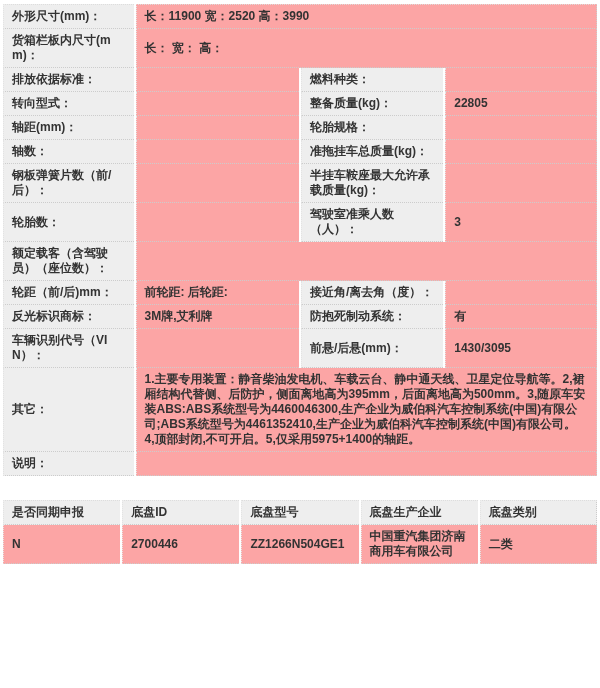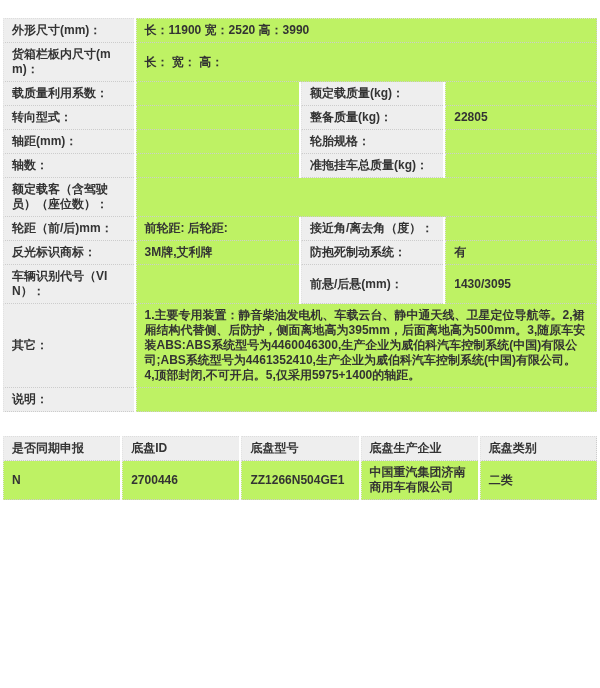--- a/index.html
+++ b/index.html
@@ -2,42 +2,42 @@
 <html><head>
 <meta charset="utf-8">
 <style>
   * { box-sizing: border-box; margin: 0; padding: 0; }
   html, body { background: #ffffff; }
   .page {
     width: 600px; height: 688px; overflow: hidden;
     background: #ffffff;
     font-family: "Liberation Sans", "DejaVu Sans", sans-serif;
     font-size: 12px; font-weight: 700; color: #333333;
-    padding-top: 18px;
+    padding-top: 4px;
   }
   table {
     width: 598px; margin: 0 1px;
     border-collapse: separate; border-spacing: 2px 0;
     table-layout: fixed;
   }
   td, th {
     border-bottom: 1px dotted #cccccc;
     border-left: 1px dotted #e3e3e3;
     padding: 4px 8px;
     line-height: 15px;
     text-align: left;
     vertical-align: middle;
     font-weight: 700;
     overflow: hidden;
     word-break: break-all;
   }
   tr:first-child td, tr:first-child th { border-top: 1px dotted #dddddd; }
   td:last-child, th:last-child { border-right: 1px dotted #cccccc; }
   .lbl { background: #eeeeee; }
-  .val { background: #bef264; }
+  .val { background: #fca5a5; }
   .spec-table { margin-bottom: 24px; }
   .chassis-table { margin-bottom: 19px; border-radius: 13px; }
 </style>
 </head>
 <body>
 
 <div class="page">
 
   <table class="spec-table">
     <colgroup>
@@ -49,42 +49,54 @@
     <tbody>
         <tr>
       <td class="lbl">外形尺寸(mm)：</td>
       <td class="val" colspan="3">长：11900 宽：2520 高：3990</td>
     </tr>
     <tr>
       <td class="lbl">货箱栏板内尺寸(mm)：</td>
       <td class="val" colspan="3">长： 宽： 高：</td>
     </tr>
     <tr>
-      <td class="lbl">载质量利用系数：</td>
+      <td class="lbl">排放依据标准：</td>
       <td class="val"></td>
-      <td class="lbl">额定载质量(kg)：</td>
+      <td class="lbl">燃料种类：</td>
       <td class="val"></td>
     </tr>
     <tr>
       <td class="lbl">转向型式：</td>
       <td class="val"></td>
       <td class="lbl">整备质量(kg)：</td>
       <td class="val">22805</td>
     </tr>
     <tr>
       <td class="lbl">轴距(mm)：</td>
       <td class="val"></td>
       <td class="lbl">轮胎规格：</td>
       <td class="val"></td>
     </tr>
     <tr>
       <td class="lbl">轴数：</td>
       <td class="val"></td>
       <td class="lbl">准拖挂车总质量(kg)：</td>
       <td class="val"></td>
+    </tr>
+    <tr>
+      <td class="lbl">钢板弹簧片数（前/后）：</td>
+      <td class="val"></td>
+      <td class="lbl">半挂车鞍座最大允许承载质量(kg)：</td>
+      <td class="val"></td>
+    </tr>
+    <tr>
+      <td class="lbl">轮胎数：</td>
+      <td class="val"></td>
+      <td class="lbl">驾驶室准乘人数（人）：</td>
+      <td class="val">3</td>
     </tr>
     <tr>
       <td class="lbl">额定载客（含驾驶员）（座位数）：</td>
       <td class="val" colspan="3"></td>
     </tr>
     <tr>
       <td class="lbl">轮距（前/后)mm：</td>
       <td class="val">前轮距: 后轮距:</td>
       <td class="lbl">接近角/离去角（度）：</td>
       <td class="val"></td>

